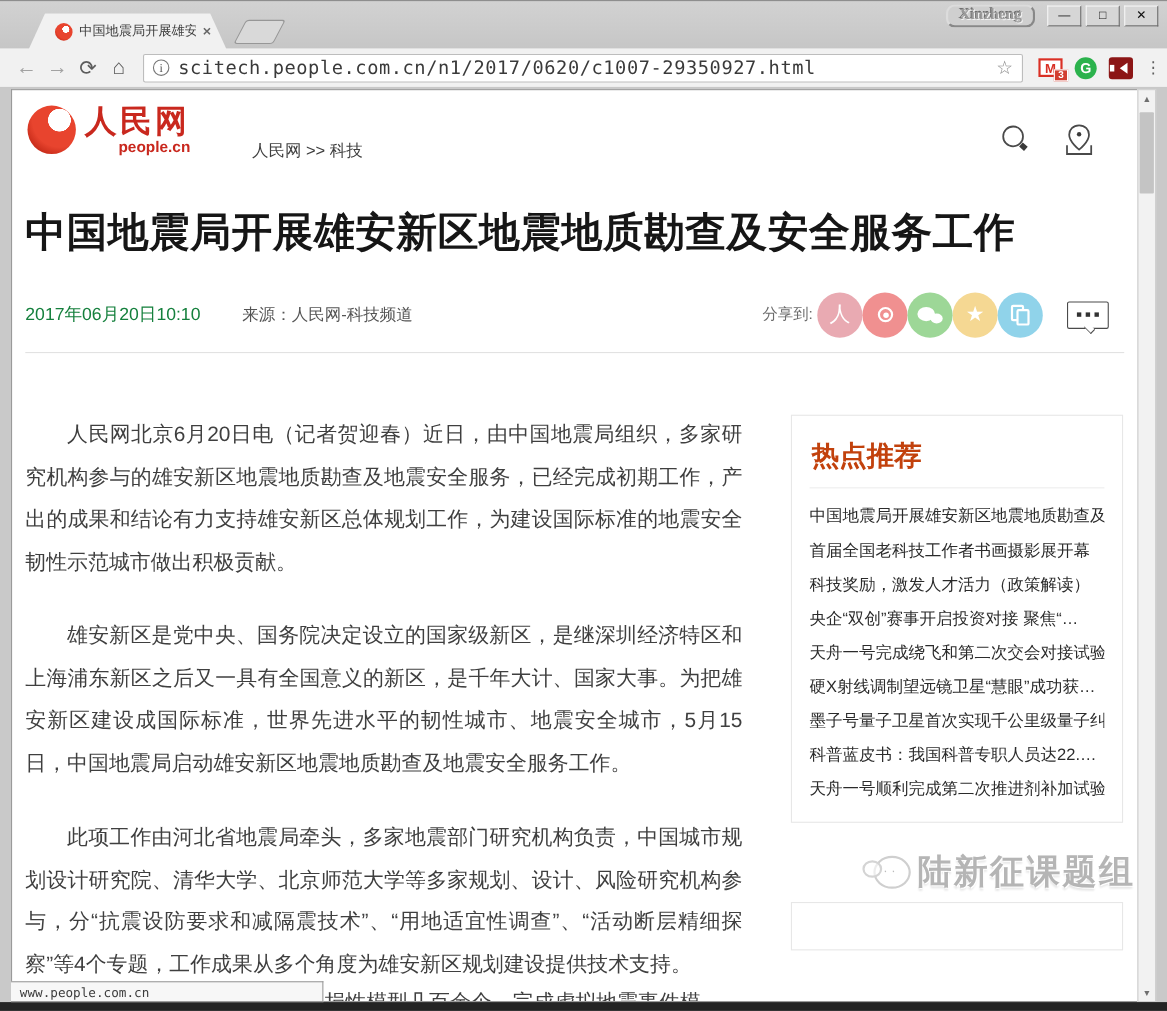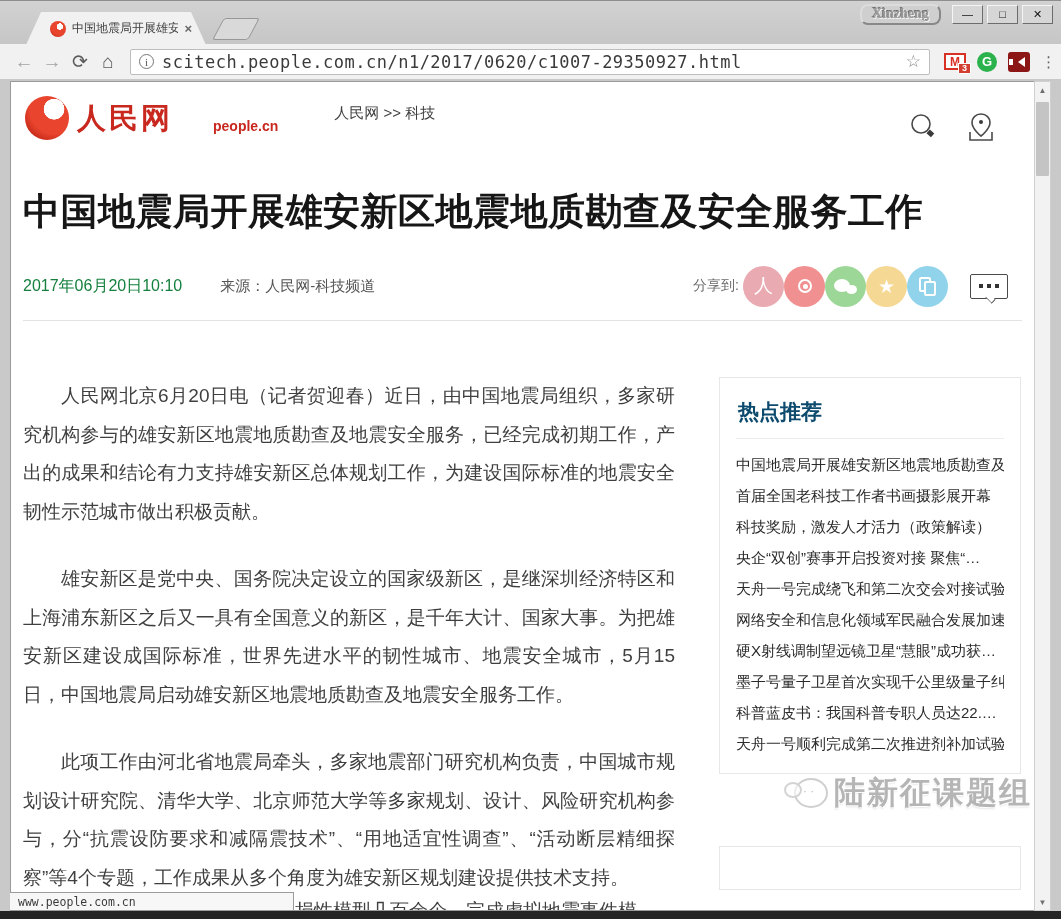--- a/index.html
+++ b/index.html
@@ -30,24 +30,24 @@
   .ext-speaker { width:22px; height:20px; background:#8c1616; border-radius:3px; color:#fff; display:flex; align-items:center; justify-content:center; }
   .spk { width:0; height:0; border:5px solid transparent; border-right:7px solid #fff; position:relative; }
   .spk::after { content:""; position:absolute; left:-9px; top:-3px; width:4px; height:6px; background:#fff; }
   .menu-dots { color:#5f5f5f; font-size:15px; letter-spacing:0; line-height:5px; text-align:center; width:10px; }
 
   
   .page { position:absolute; top:81px; left:10px; right:27px; bottom:8px; background:#fff; border:1px solid #9a9a9a; border-right:none; overflow:hidden; }
   .site-header { height:72px; padding:14px 0 0 14px; display:flex; align-items:flex-start; }
   .logo { display:flex; align-items:center; }
   .logo-swirl { width:44px; height:44px; border-radius:50%; background:radial-gradient(circle at 66% 30%, #fff 0 24%, #e8442e 25% 58%, #a51204 100%); margin-right:8px; }
-  .logo-text { display:flex; align-items:flex-end;gap:40px; }
+  .logo-text { display:flex; flex-direction:column; align-items:flex-end; }
   .logo-cn { color:#c9281e; font-size:29px; font-weight:bold; font-family:"Liberation Serif",serif; letter-spacing:3px; line-height:30px; }
   .logo-en { color:#c9281e; font-size:14px; font-weight:bold; line-height:14px; }
-  .breadcrumb { margin-left:56px; margin-top:8px; font-size:15px; color:#3f3f3f; }
+  .breadcrumb { margin-left:56px; margin-top:32px; font-size:15px; color:#3f3f3f; }
   .header-icons { margin-left:auto; margin-right:38px; margin-top:14px; display:flex; gap:28px; align-items:center; }
   .article-title { margin:34px 14px 0 12px; font-size:37px; font-weight:bold; color:#161616; letter-spacing:.5px; line-height:48px; white-space:nowrap; }
   .meta-row { margin:28px 26px 0 12px; display:flex; align-items:center; height:44px; }
   .meta-date { font-size:16px; color:#15803d; }
   .meta-source { font-size:15px; color:#555; margin-left:38px; }
   .share-group { margin-left:auto; display:flex; align-items:center; gap:0; }
   .share-label { font-size:14px; color:#6b6b6b; margin-right:4px; }
   .share-circle { width:41px; height:41px; border-radius:50%; display:flex; align-items:center; justify-content:center; color:#fff; }
   .sc-people { background:#e9aab2; font-size:19px; }
   .sc-weibo { background:#f09090; }
@@ -65,21 +65,21 @@
   .comment-bubble::after { content:""; position:absolute; bottom:-5px; left:15px; width:8px; height:8px; background:#fff; border-right:1.5px solid #4a4a4a; border-bottom:1.5px solid #4a4a4a; transform:rotate(45deg) scaleY(.6); }
   .rule { margin:12px 12px 0 12px; border:none; border-top:1px solid #e2e2e2; }
 
   .content-row { display:flex; margin-top:56px; }
   .article-col { width:652px; margin-left:12px; }
   .article-col p { font-size:19px; line-height:38.5px; color:#3f3f3f; text-indent:2em; margin-bottom:29px; text-align:justify; }
   .partial-line { position:absolute; left:284px; top:816px; font-size:19px; color:#3f3f3f; white-space:nowrap; }
 
   .sidebar { width:302px; margin-left:44px; }
   .side-box { border:1px solid #e7e7e7; padding:14px 16px; }
-  .side-title { font-size:21px; font-weight:bold; color:#0c4a6e; padding:6px 0 12px 2px; border-bottom:1px solid #ededed; }
+  .side-title { font-size:25px; font-weight:bold; color:#c2410c; padding:6px 0 12px 2px; border-bottom:1px solid #ededed; }
   .hot-list { padding-top:10px; }
   .hot-item { font-size:15px; color:#2b2b2b; line-height:31px; white-space:nowrap; overflow:hidden; cursor:pointer; }
   .nice-box { margin-top:72px; position:relative; }
   .thumb-row { display:flex; gap:28px; padding-top:14px; }
   .watermark { position:absolute; right:2px; top:690px; display:flex; align-items:center; z-index:5; }
   .wm-cat { width:34px; height:30px; border:2px solid #cfcfcf; border-radius:50%; background:rgba(255,255,255,.6); position:relative; margin-right:6px; }
   .wm-cat::before { content:""; position:absolute; left:-12px; top:2px; width:14px; height:12px; border:2px solid #d4d4d4; border-radius:50%; background:rgba(255,255,255,.6); }
   .wm-cat::after { content:"· ·"; position:absolute; left:7px; top:4px; color:#bbb; font-size:12px; }
   .wm-text { font-size:31px; color:#a9a9a9; text-shadow:1px 1px 0 #fff,-1px -1px 0 #fff,0 2px 2px rgba(0,0,0,.12); letter-spacing:2px; font-weight:bold; opacity:.85;font-family:Liberation Mono, monospace; }
 
@@ -200,21 +200,20 @@
 
       <div class="sidebar">
         <div class="side-box">
           <div class="side-title">热点推荐</div>
           <div class="hot-list">
             <div class="hot-item">中国地震局开展雄安新区地震地质勘查及…</div>
             <div class="hot-item">首届全国老科技工作者书画摄影展开幕</div>
             <div class="hot-item">科技奖励，激发人才活力（政策解读）</div>
             <div class="hot-item">央企“双创”赛事开启投资对接 聚焦“…</div>
             <div class="hot-item">天舟一号完成绕飞和第二次交会对接试验</div>
-            <div class="hot-item">网络安全和信息化领域军民融合发展加速</div>
             <div class="hot-item">硬X射线调制望远镜卫星“慧眼”成功获…</div>
             <div class="hot-item">墨子号量子卫星首次实现千公里级量子纠…</div>
             <div class="hot-item">科普蓝皮书：我国科普专职人员达22.…</div>
             <div class="hot-item">天舟一号顺利完成第二次推进剂补加试验</div>
           </div>
         </div>
 
         <div class="side-box nice-box">
           <div class="thumb-row">
             

